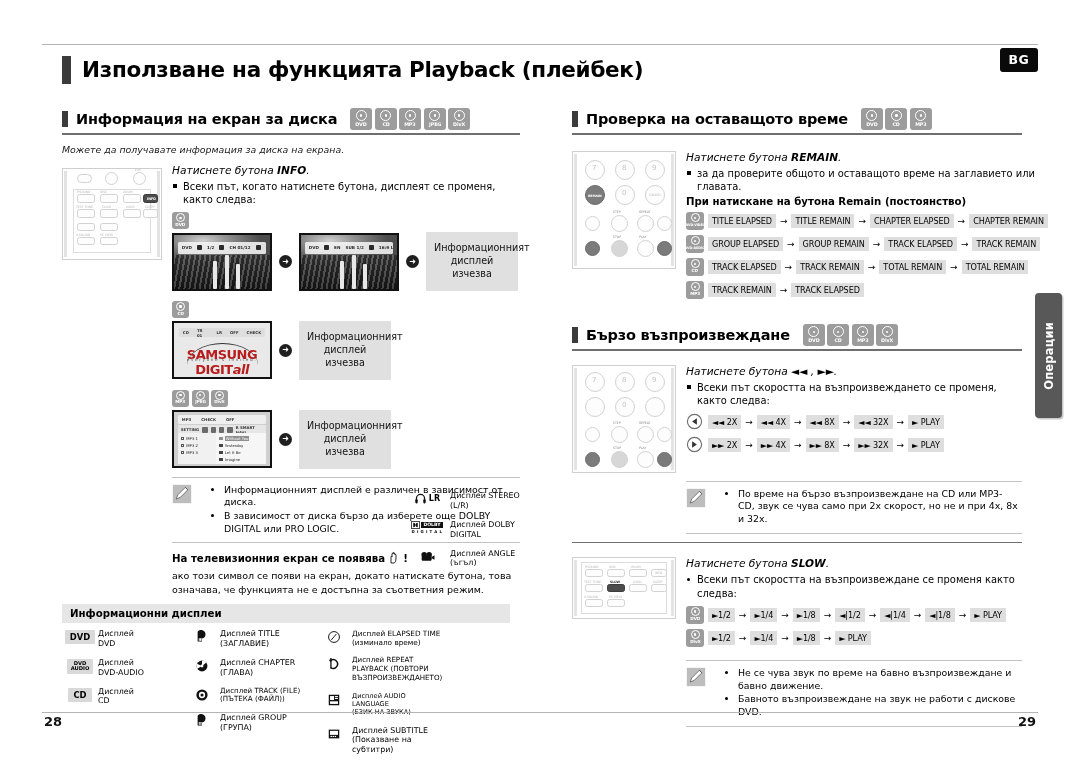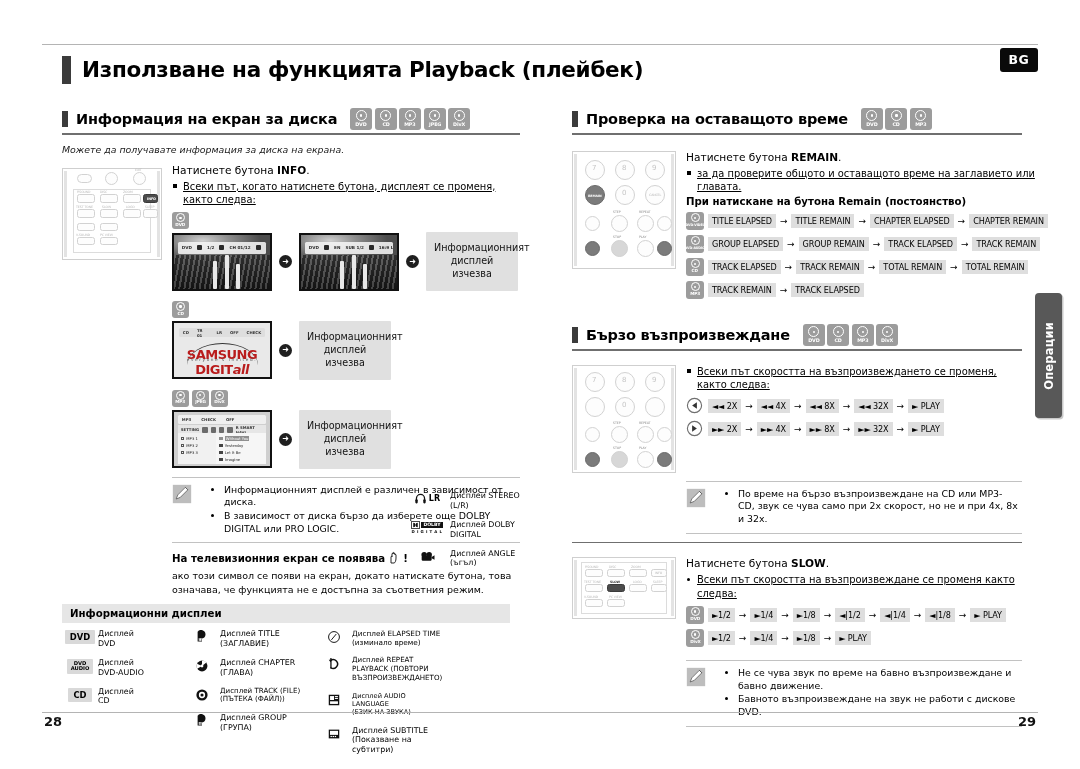--- a/index.html
+++ b/index.html
@@ -82,23 +82,23 @@
   .chip .lbl {
     font-size:3.6px; font-weight:bold; line-height:5px;
     letter-spacing:-0.1px; transform:scale(1.18); margin-top:0.5px;
   }
   .chip.big { width:22px; height:22px; padding-top:2px; }
   .chip.big .disc { width:11px; height:11px; }
   .chip.big .lbl { font-size:4.1px; }
 
   
   .ital-note { font-style:italic; font-size:9.4px; margin:2px 0 9px; color:#1a1a1a; }
-  .lead { font-size:10.6px; margin:0 0 4px; }
+  .lead { font-size:10.6px; margin:0 0 4px;font-style:italic; }
   .lead b { font-weight:bold; }
-  .bullet { font-size:9.9px; margin:0 0 3px; padding-left:11px; position:relative; line-height:1.35;text-decoration:underline; }
+  .bullet { font-size:9.9px; margin:0 0 3px; padding-left:11px; position:relative; line-height:1.35; }
   .bullet::before {
     content:""; position:absolute; left:1px; top:4.5px;
     width:3.5px; height:3.5px; background:#000;
   }
   .bullet.round::before { border-radius:50%; width:3px; height:3px; }
   .bold-line { font-size:10.2px; font-weight:bold; margin:3px 0 5px; }
 
   
   .remote {
     border:1px solid #cfcfcf; background:#fff;
@@ -835,20 +835,23 @@
         <div class="btn-o" style="left:84px; top:61px; width:15px; height:15px;"></div>
         <div class="micro d" style="left:40px; top:80px;">STOP</div>
         <div class="micro d" style="left:66px; top:80px;">PLAY</div>
         <div class="btn-o on" style="left:12px; top:86px; width:15px; height:15px;"></div>
         <div class="btn-o" style="left:38px; top:85px; width:17px; height:17px; background:#d7d7d7;"></div>
         <div class="btn-o" style="left:64px; top:85px; width:17px; height:17px;"></div>
         <div class="btn-o on" style="left:84px; top:86px; width:15px; height:15px;"></div>
       </div>
 
       <div style="flex:1;">
+        <div class="lead">
+          <span>Натиснете бутона </span><span>◄◄ , ►►</span><span>.</span>
+        </div>
         <div class="bullet">Всеки път скоростта на възпроизвеждането се променя, както следва:</div>
 
         <div class="seq-row" style="margin-top:6px;">
           <div class="seq-ic">
             <svg width="17" height="17" viewBox="0 0 18 18">
                 <circle cx="9" cy="9" r="7.5" fill="none" stroke="#6f6f6f" stroke-width="1.2"></circle>
                 <path d="M11.5 5.5 L6.5 9 L11.5 12.5 Z" fill="#333"></path>
               </svg>
           </div>
           <span class="pill">◄◄ 2X</span>

